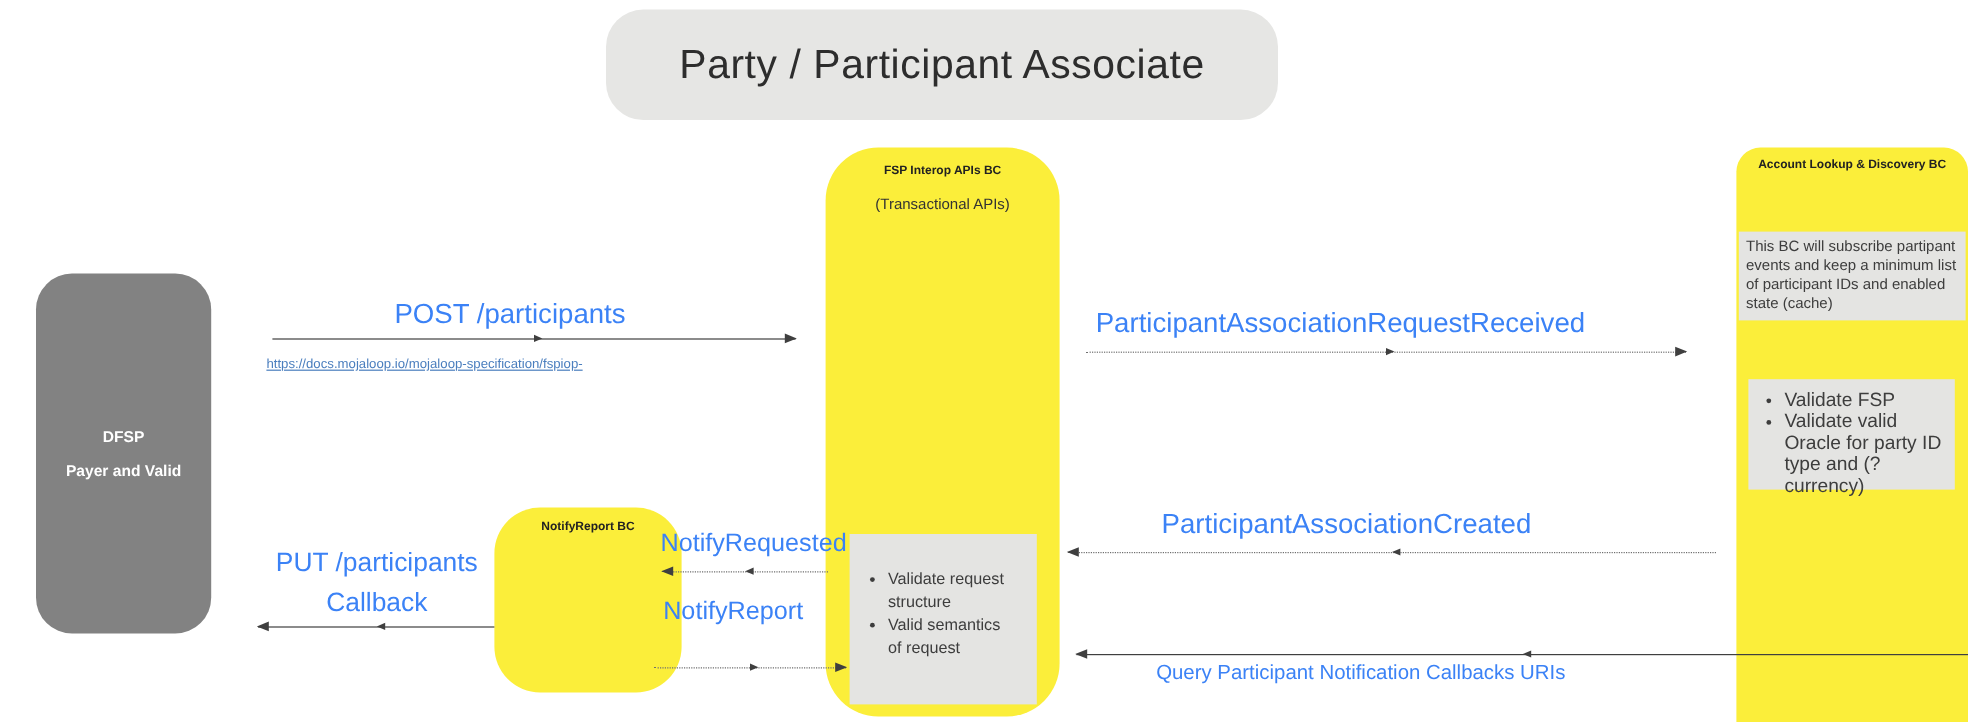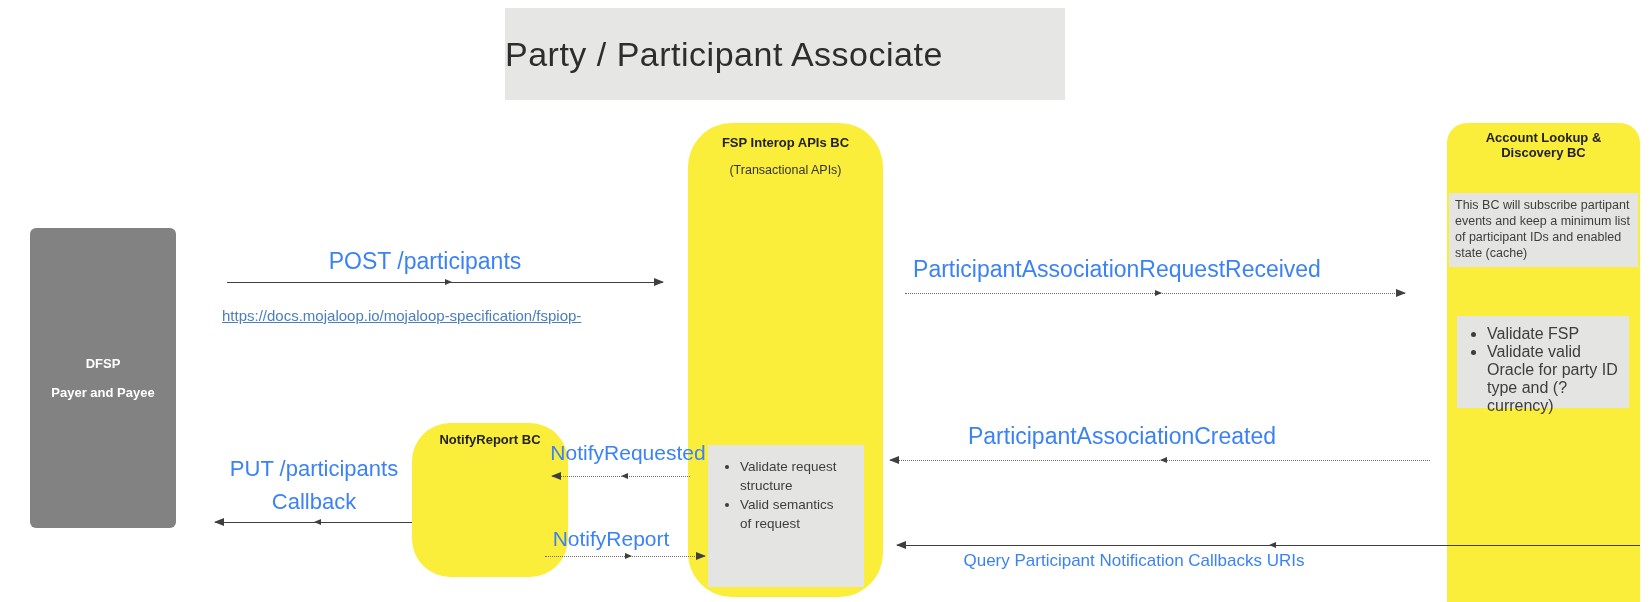--- a/index.html
+++ b/index.html
@@ -1,46 +1,46 @@
 <!DOCTYPE html>
 <html><head>
 <meta charset="utf-8">
 <style>
   html,body{margin:0;padding:0;background:#ffffff;}
   #canvas{position:relative;width:1650px;height:602px;background:#ffffff;overflow:hidden;
           font-family:"Liberation Sans", sans-serif;color:#2f3236;}
 
   
   .title-box{position:absolute;left:505px;top:8px;width:560px;height:92px;background:#e6e6e4;
-             display:flex;align-items:center;}
+             display:flex;align-items:center;justify-content:center;border-radius:31px;}
   .title-box span{font-size:34px;color:#2d2d2d;letter-spacing:.5px;}
 
   
   .actor{position:absolute;box-sizing:border-box;text-align:center;}
-  .dfsp{left:30px;top:228px;width:146px;height:300px;background:#828282;border-radius:6px;
+  .dfsp{left:30px;top:228px;width:146px;height:300px;background:#828282;border-radius:30px;
         display:flex;flex-direction:column;align-items:center;justify-content:center;gap:14px;
         color:#ffffff;font-size:13px;font-weight:bold;}
   .yellow{background:#fbee3a;}
   .fsp{left:688px;top:123px;width:195px;height:474px;border-radius:44px;}
   .notif{left:412px;top:423px;width:156px;height:154px;border-radius:38px;}
   .alds{left:1447px;top:123px;width:193px;height:515px;border-radius:20px;}
-  .box-title{font-weight:bold;font-size:13px;color:#222;line-height:15px;padding:0 10px;}
+  .box-title{font-weight:bold;font-size:10px;color:#222;line-height:15px;padding:0 10px;}
   .fsp .box-title{padding-top:12px;}
   .fsp .box-sub{font-size:12.5px;color:#333;margin-top:13px;}
   .notif .box-title{padding-top:9px;}
   .alds .box-title{padding-top:7px;}
 
   
   .note{position:absolute;background:#e4e4e2;box-sizing:border-box;text-align:left;color:#3d3d3d;}
   .note-sub{left:2px;top:70px;width:189px;height:74px;padding:4px 4px 0 6px;
             font-size:12.5px;line-height:16px;}
   .note-val{left:10px;top:193px;width:172px;height:92px;font-size:16px;}
   .note-req{left:20px;top:322px;width:156px;height:142px;font-size:13.5px;}
   .note ul{margin:0;padding:9px 10px 0 30px;list-style:disc;}
-  .note-req ul{padding:12px 24px 0 32px;}
+  .note-req ul{padding:28px 24px 0 32px;}
   .note li{line-height:19px;color:#3d3d3d;}
   .note-val li{line-height:18px;}
 
   
   .arrow{position:absolute;height:0;border-top:1px solid #3f3f3f;}
   .arrow.dotted{border-top:1.5px dotted #6e6e6e;}
   .head{position:absolute;width:0;height:0;top:-5px;}
   .head.right{right:-1px;border-left:10px solid #3f3f3f;border-top:4.5px solid transparent;border-bottom:4.5px solid transparent;}
   .head.left{left:-1px;border-right:10px solid #3f3f3f;border-top:4.5px solid transparent;border-bottom:4.5px solid transparent;}
   .mid{position:absolute;left:50%;width:0;height:0;top:-4px;}
@@ -48,36 +48,36 @@
   .mid.left{border-right:7px solid #3f3f3f;border-top:3.5px solid transparent;border-bottom:3.5px solid transparent;}
 
   
   .msg{position:absolute;transform:translateX(-50%);white-space:nowrap;color:#3b82f6;}
   .msg.big{font-size:23px;}
   .msg.med{font-size:21px;}
   .msg.small{font-size:17px;}
   .put-label{line-height:33px;font-size:22px;text-align:center;}
 
   
-  .doc-link{position:absolute;left:222px;top:308px;font-size:15px;line-height:16px;
+  .doc-link{position:absolute;left:222px;top:296px;font-size:11px;line-height:16px;
             color:#4a7ebe;text-decoration:underline;cursor:pointer;display:block;}
   .doc-link span{display:block;}
 </style>
 </head>
 <body>
 
 <div id="canvas">
 
   <div class="title-box">
     <span>Party / Participant Associate</span>
   </div>
 
   <div class="actor dfsp">
     <div>DFSP</div>
-    <div>Payer and Payee</div>
+    <div>Payer and Valid</div>
   </div>
 
   <div class="actor yellow fsp">
     <div class="box-title">FSP Interop APIs BC</div>
     <div class="box-sub">(Transactional APIs)</div>
     <div class="note note-req">
       <ul>
         <li>Validate request structure</li>
         <li>Valid semantics of request</li>
       </ul>
@@ -119,21 +119,21 @@
     <span class="mid left"></span>
     <span class="head left"></span>
   </div>
 
   <div class="msg med" style="left:628px;top:441px;">NotifyRequested</div>
   <div class="arrow dotted" style="left:552px;top:476px;width:138px;">
     <span class="mid left"></span>
     <span class="head left"></span>
   </div>
 
-  <div class="msg med" style="left:611px;top:527px;">NotifyReport</div>
+  <div class="msg med" style="left:611px;top:498px;">NotifyReport</div>
   <div class="arrow dotted" style="left:545px;top:556px;width:160px;">
     <span class="mid right"></span>
     <span class="head right"></span>
   </div>
 
   <div class="msg put-label" style="left:314px;top:452px;">
     <div>PUT /participants</div>
     <div>Callback</div>
   </div>
   <div class="arrow" style="left:215px;top:522px;width:197px;">

